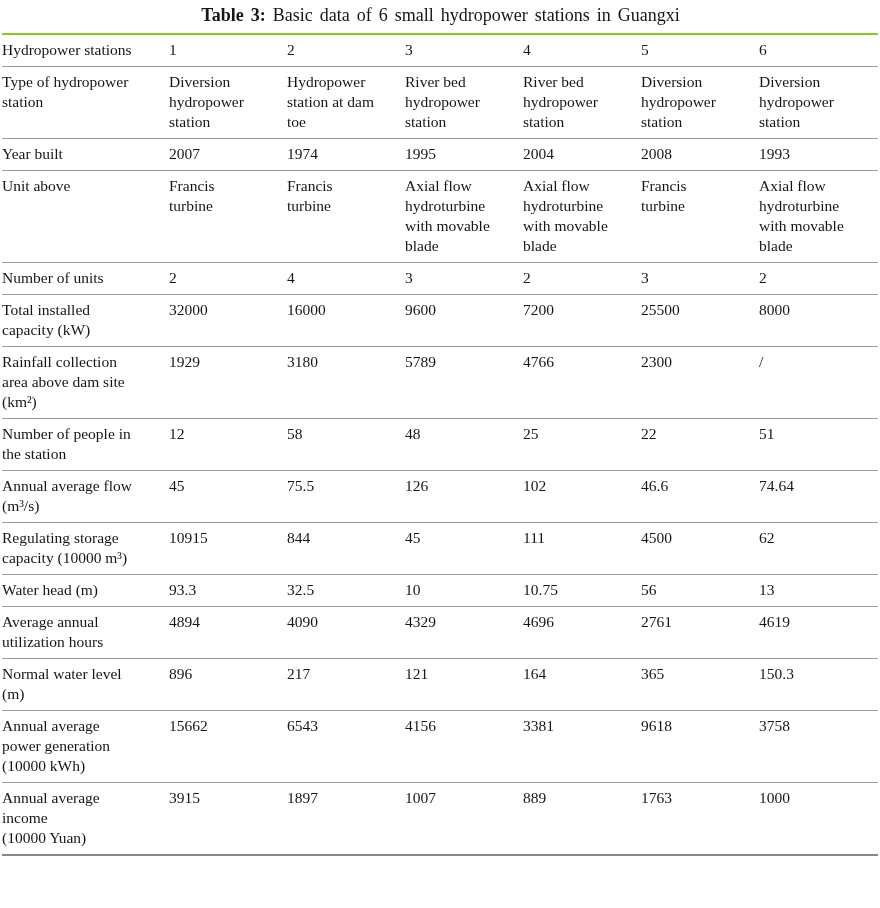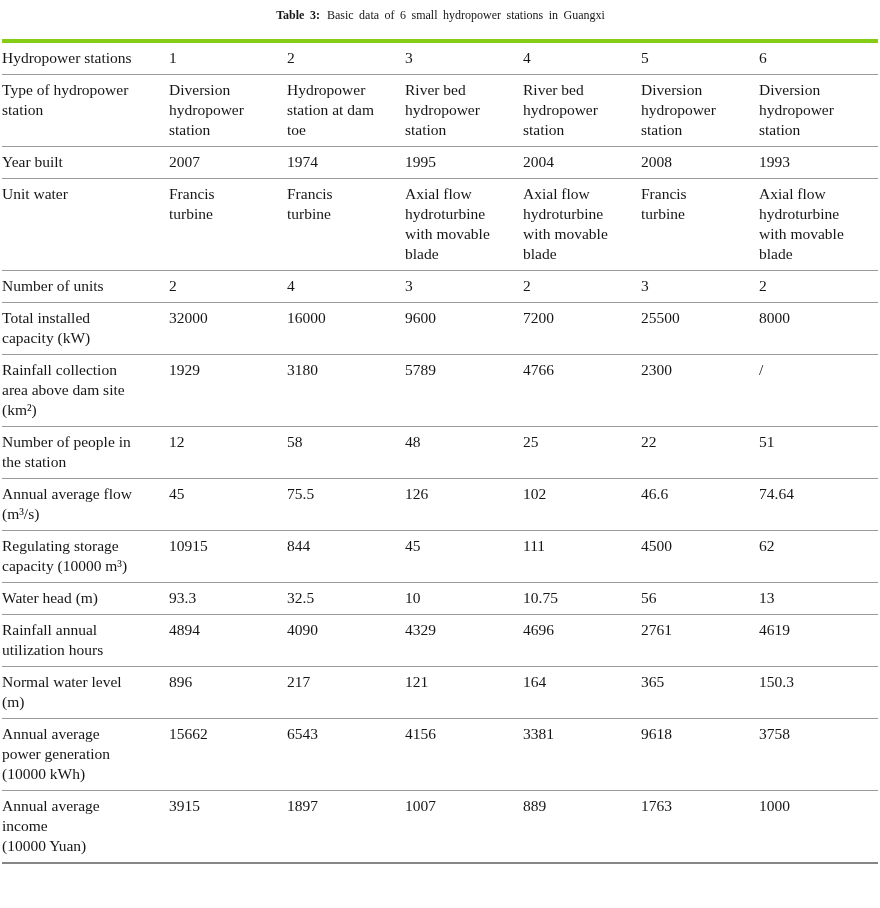--- a/index.html
+++ b/index.html
@@ -15,37 +15,37 @@
   }
   .page {
     width: 880px;
     height: 908px;
     box-sizing: border-box;
     padding: 3px 1px 0 2px;
     overflow: hidden;
   }
   .title {
     text-align: center;
-    font-size: 12px;
+    font-size: 18px;
     line-height: 24px;
     word-spacing: 2.5px;
-    margin-bottom: 12px;
+    margin-bottom: 6px;
     white-space: nowrap;
   }
   .title .title-label {
     font-weight: bold;
     margin-right: 7px;
   }
   table.data-table {
     border-collapse: collapse;
     table-layout: fixed;
     width: 876px;
     font-size: 15.5px;
     line-height: 20px;
-    border-top: 4px solid #84cc16;
+    border-top: 2px solid #84cc16;
     border-bottom: 2px solid #868686;
   }
   col.c-label { width: 167px; }
   col.c-data  { width: 118px; }
   col.c-last  { width: 119px; }
   td, th {
     vertical-align: top;
     text-align: left;
     font-weight: normal;
     padding: 5px 6px 6px 0;
@@ -118,21 +118,21 @@
         <td>2007</td>
         <td>1974</td>
         <td>1995</td>
         <td>2004</td>
         <td>2008</td>
         <td>1993</td>
       </tr>
 
 
       <tr>
-        <td class="lbl">Unit water</td>
+        <td class="lbl">Unit above</td>
         <td>Francis
 turbine</td>
         <td>Francis
 turbine</td>
         <td>Axial flow
 hydroturbine
 with movable
 blade</td>
         <td>Axial flow
 hydroturbine
@@ -216,21 +216,21 @@
         <td class="lbl">Water head (m)</td>
         <td>93.3</td>
         <td>32.5</td>
         <td>10</td>
         <td>10.75</td>
         <td>56</td>
         <td>13</td>
       </tr>
 
       <tr>
-        <td class="lbl">Rainfall annual
+        <td class="lbl">Average annual
 utilization hours</td>
         <td>4894</td>
         <td>4090</td>
         <td>4329</td>
         <td>4696</td>
         <td>2761</td>
         <td>4619</td>
       </tr>
 
       <tr>

